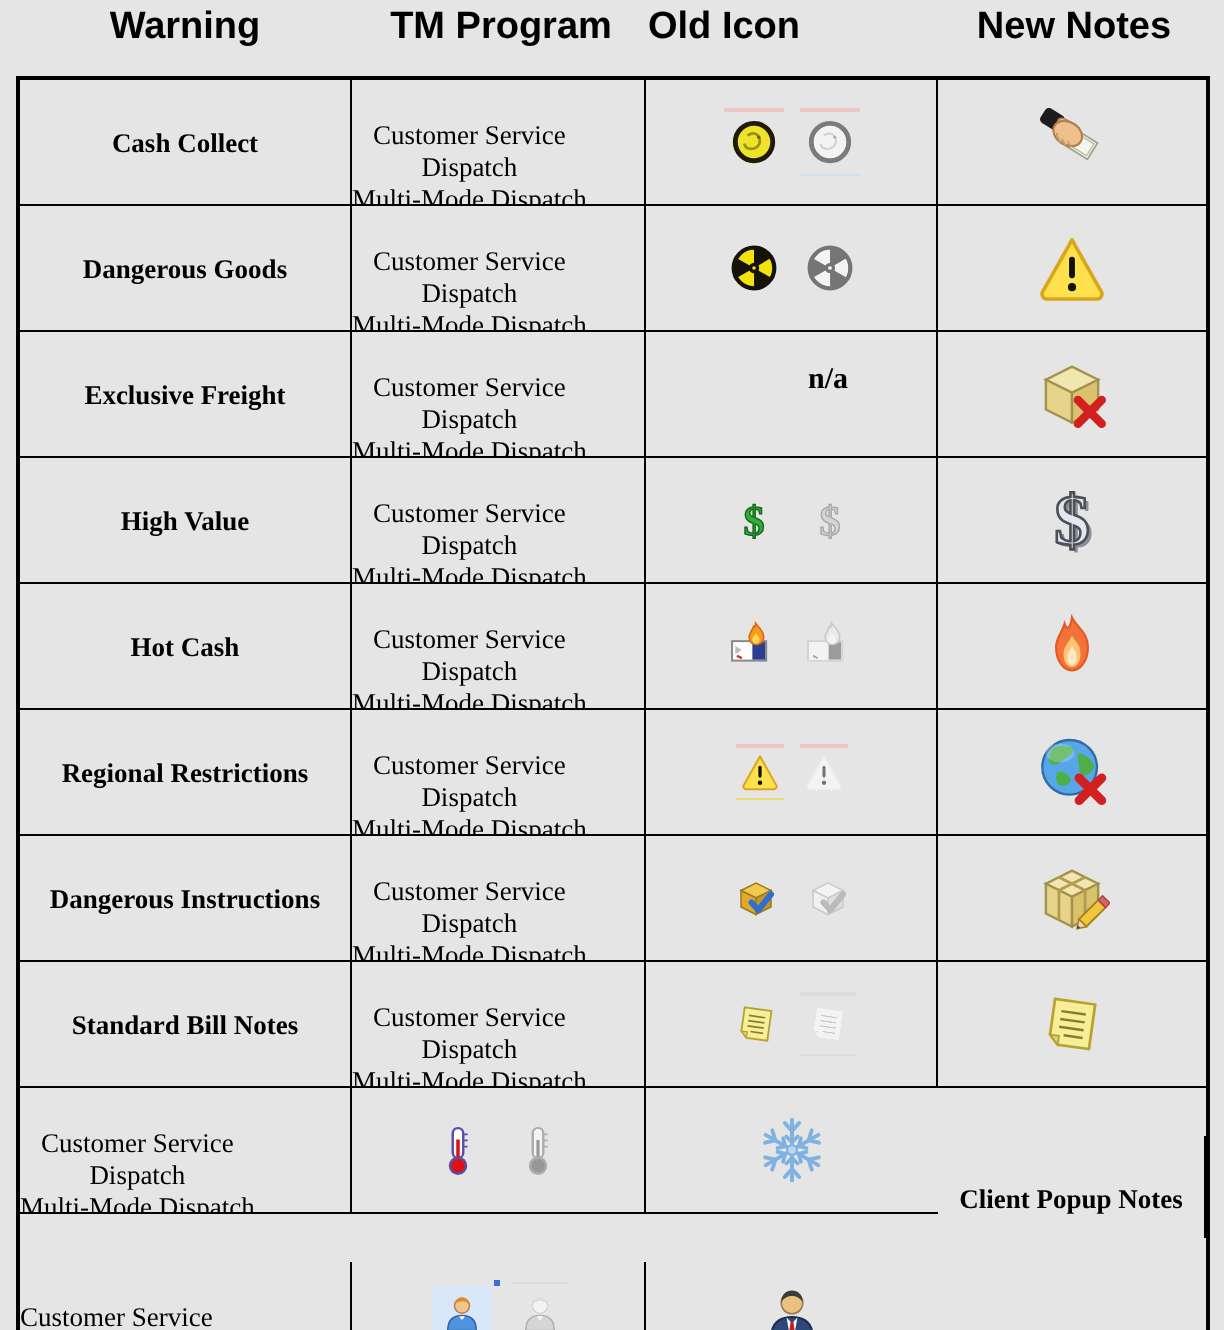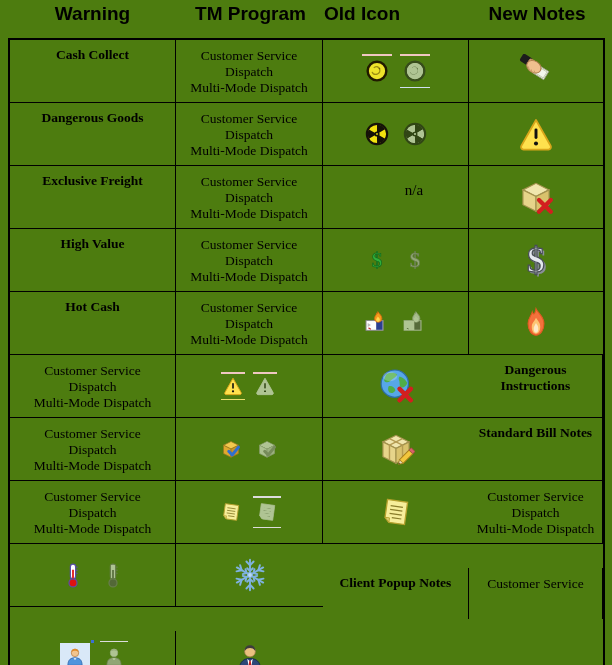--- a/index.html
+++ b/index.html
@@ -1,17 +1,17 @@
 <!DOCTYPE html>
 <html><head>
 <meta charset="utf-8">
 <style>
   html,body{margin:0;padding:0;background:#fff;}
   body{width:612px;height:665px;font-family:"Liberation Serif",serif;color:#000;}
-  .page{position:relative;width:612px;height:665px;background:#4d7c0f;overflow:hidden;}
+  .page{position:relative;width:612px;height:665px;background:#e5e5e5;overflow:hidden;}
 
   
   .hdr{position:absolute;top:3px;left:8px;width:596px;display:flex;
        font-family:"Liberation Sans",sans-serif;font-weight:700;font-size:19px;}
   .hdr .h1{width:169px;text-align:center;}
   .hdr .h2{width:147px;text-align:center;}
   .hdr .h3{width:146px;text-align:left;}
   .hdr .h4{width:134px;text-align:center;}
 
   
@@ -19,27 +19,27 @@
        border:2px solid #000;
        display:grid;
        grid-template-columns:166px 147px 146px 1fr;
        grid-auto-rows:63px;}
   .tbl .r10{height:51px;}
   .cell{border-right:1px solid #000;border-bottom:1px solid #000;
         box-sizing:border-box;overflow:hidden;}
   .cell.colN{border-right:none;}
   .cell.rowN{border-bottom:none;margin-top:24px;}
   .c-warn{display:flex;justify-content:center;align-items:flex-start;
-          padding-top:7px;font-weight:bold;font-size:13.5px;text-align:center;}
-  .c-prog{display:flex;justify-content:center;align-items:flex-start;
-          padding-top:8px;font-size:13.5px;line-height:16px;text-align:center;
+          padding-top:24px;font-weight:bold;font-size:13.5px;text-align:center;}
+  .c-prog{display:flex;justify-content:flex-start;align-items:flex-start;
+          padding-top:20px;font-size:13.5px;line-height:16px;text-align:center;
           white-space:pre-line;}
   .c-old{display:flex;align-items:center;justify-content:center;gap:12px;}
   .c-new{display:flex;align-items:center;justify-content:center;}
-  .na{font-weight:normal;font-size:15px;margin-top:-14px;margin-left:37px;}
+  .na{font-weight:bold;font-size:15px;margin-top:-14px;margin-left:37px;}
 
   svg{display:block;}
   .i20{width:20px;height:20px;}
   .i24{width:24px;height:24px;}
   .i26{width:26px;height:26px;}
   .i28{width:28px;height:28px;}
   .i32{width:32px;height:32px;}
   .i34{width:34px;height:34px;}
   .i36{width:36px;height:36px;}
   .i38{width:38px;height:38px;}
@@ -309,20 +309,23 @@
             <use href="#sym-doc-flame"></use>
           </svg>
         </span>
     </div>
     <div class="cell c-new colN">
       <svg class="i34">
           <use href="#sym-flame"></use>
         </svg>
     </div>
 
+    <div class="cell c-warn">
+        <span>Regional Restrictions</span>
+      </div>
     <div class="cell c-prog"><span>Customer Service
 Dispatch
 Multi-Mode Dispatch</span></div>
     <div class="cell c-old">
       <span class="slot lt lb lb-y">
           <svg class="i20">
             <use href="#sym-warn"></use>
           </svg>
         </span>
       <span class="slot lt">

